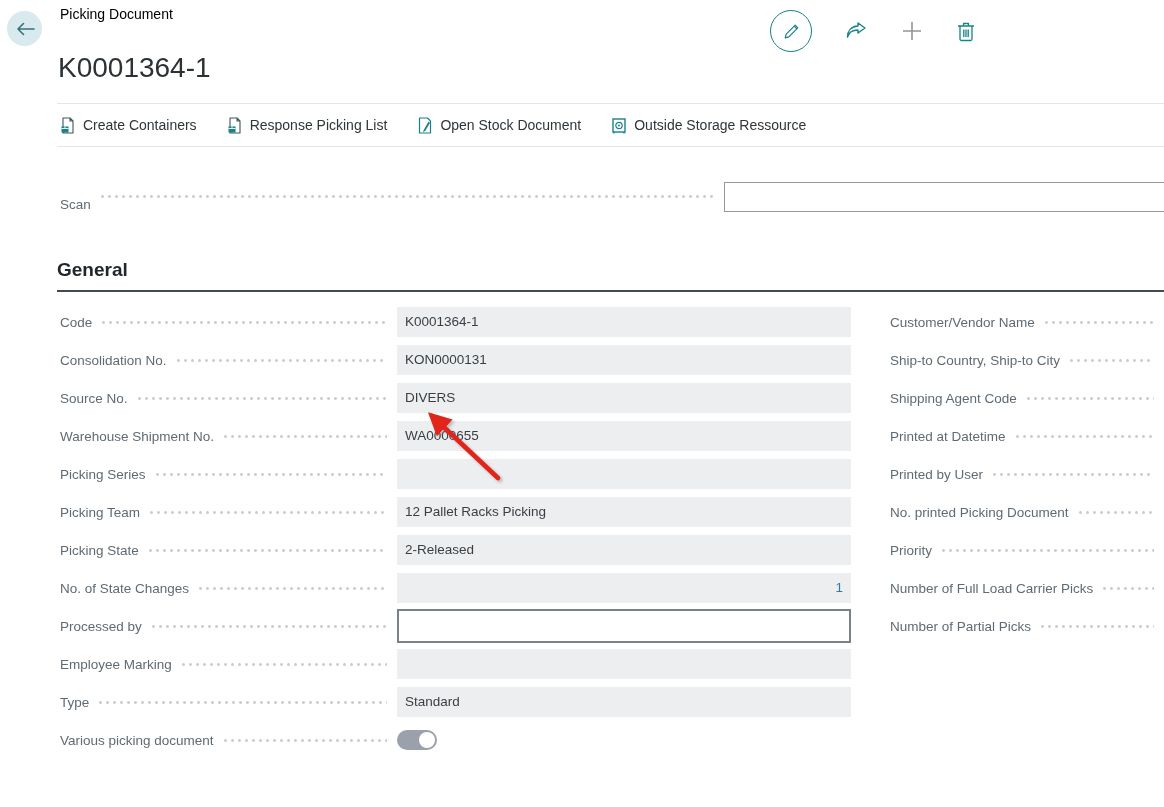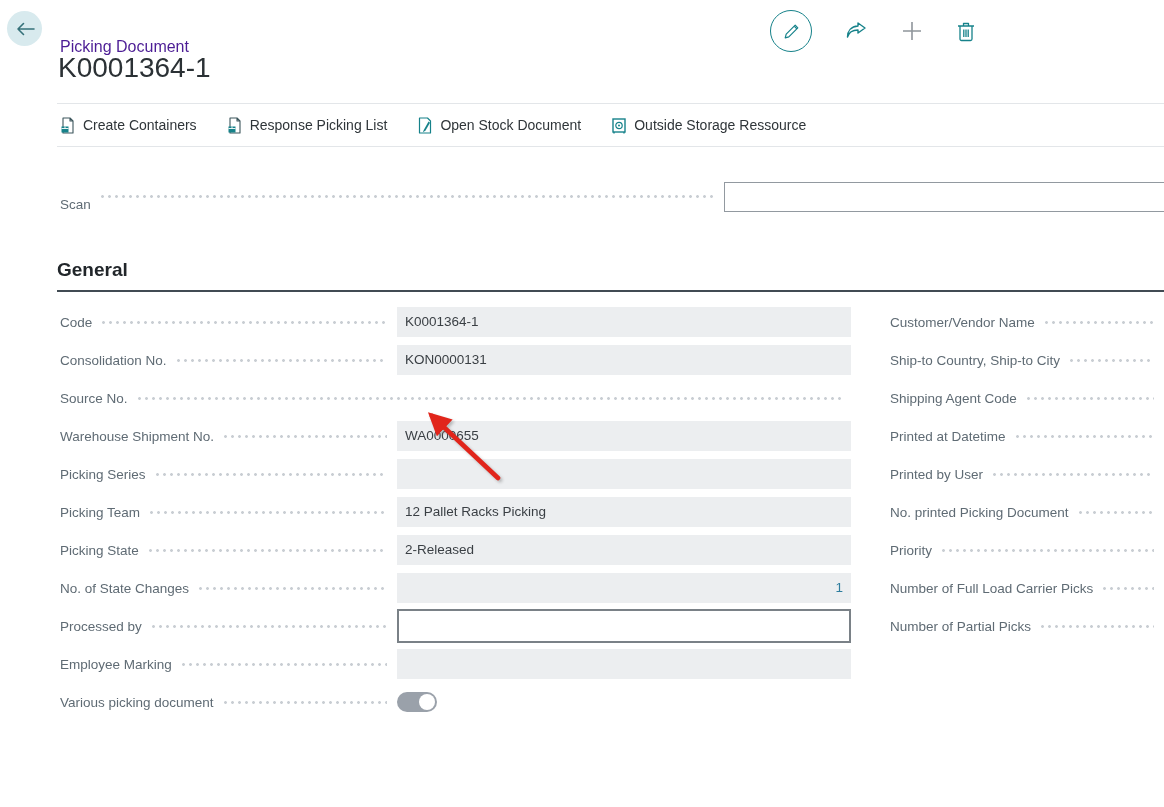--- a/index.html
+++ b/index.html
@@ -2,21 +2,21 @@
 <html><head>
 <meta charset="utf-8">
 <style>
   html,body{margin:0;padding:0;background:#fff;}
   .page{position:relative;width:1164px;height:807px;overflow:hidden;background:#ffffff;
         font-family:"Liberation Sans",sans-serif;color:#3a4045;}
 
   
   .back-btn{position:absolute;left:7px;top:11px;width:35px;height:35px;border-radius:50%;
             background:#d8eaee;display:flex;align-items:center;justify-content:center;cursor:pointer;}
-  .app-title{position:absolute;left:60px;top:38px;font-size:16px;color:#4c1d95;}
+  .app-title{position:absolute;left:60px;top:6px;font-size:14px;color:#000000;}
   .record-title{position:absolute;left:58px;top:52px;font-size:28px;font-weight:300;color:#2b3135;}
 
   .header-actions{position:absolute;left:770px;top:9px;display:flex;align-items:center;gap:32px;height:44px;}
   .icon-btn{display:flex;align-items:center;justify-content:center;cursor:pointer;background:none;border:none;padding:0;}
   .pencil-circle{width:42px;height:42px;border-radius:50%;border:1.4px solid #16828a;}
 
   
   .action-bar{position:absolute;left:57px;right:0;top:103px;height:44px;
               border-top:1px solid #e3e6e9;border-bottom:1px solid #e3e6e9;
               display:flex;align-items:center;gap:30px;padding-left:3px;box-sizing:border-box;}
@@ -161,20 +161,21 @@
       <div class="fvalue readonly">K0001364-1</div>
     </div>
     <div class="frow">
       <span class="flabel">Consolidation No.</span>
       <span class="dots"></span>
       <div class="fvalue readonly">KON0000131</div>
     </div>
     <div class="frow">
       <span class="flabel">Source No.</span>
       <span class="dots"></span>
+      <div class="fvalue readonly">DIVERS</div>
     </div>
     <div class="frow">
       <span class="flabel">Warehouse Shipment No.</span>
       <span class="dots"></span>
       <div class="fvalue readonly">WA0000655</div>
     </div>
     <div class="frow">
       <span class="flabel">Picking Series</span>
       <span class="dots"></span>
       <div class="fvalue readonly"></div>
@@ -196,20 +197,25 @@
     </div>
     <div class="frow">
       <span class="flabel">Processed by</span>
       <span class="dots"></span>
       <div class="fvalue editable"></div>
     </div>
     <div class="frow">
       <span class="flabel">Employee Marking</span>
       <span class="dots"></span>
       <div class="fvalue readonly"></div>
+    </div>
+    <div class="frow">
+      <span class="flabel">Type</span>
+      <span class="dots"></span>
+      <div class="fvalue readonly">Standard</div>
     </div>
     <div class="frow">
       <span class="flabel">Various picking document</span>
       <span class="dots"></span>
       <div class="fvalue bare">
         <span class="toggle"><span class="knob"></span></span>
       </div>
     </div>
   </div>
 

